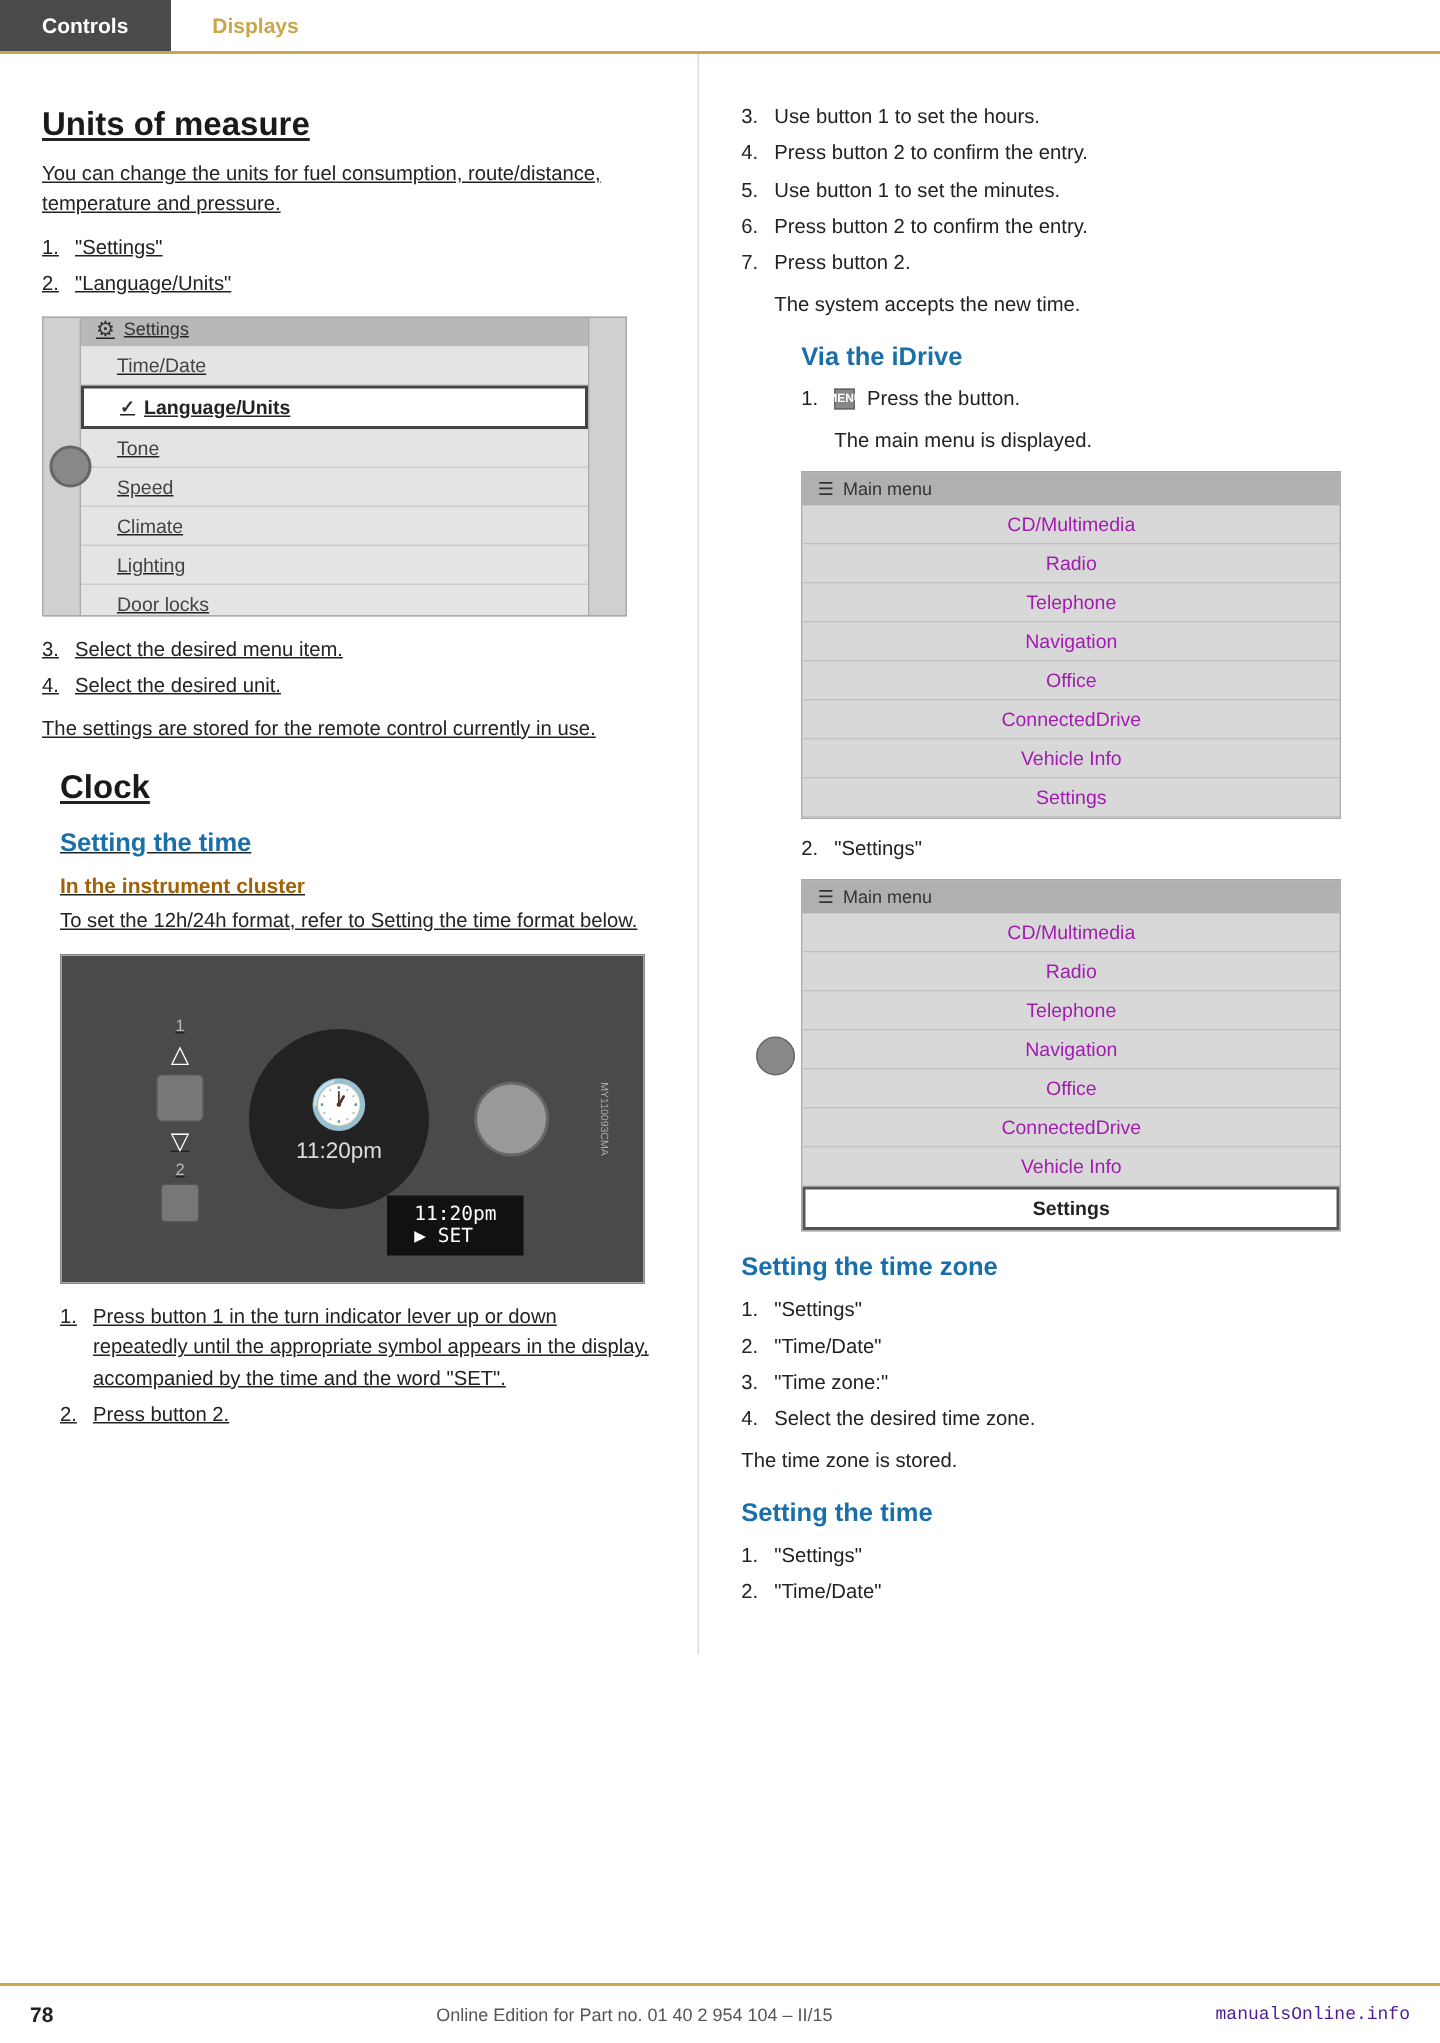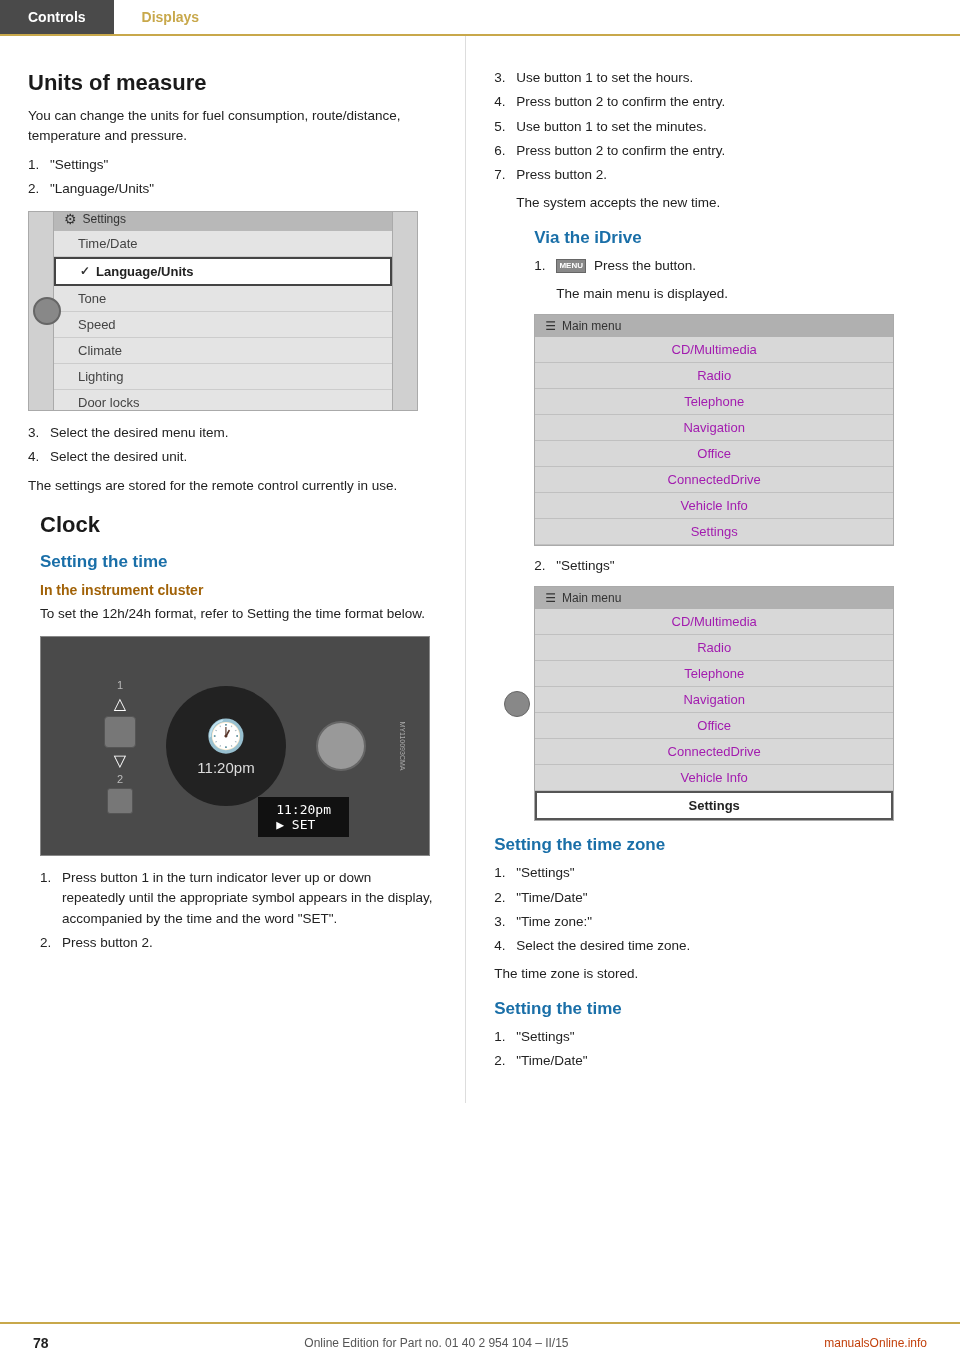--- a/index.html
+++ b/index.html
@@ -39,20 +39,21 @@
 
     
     .content-wrapper {
       display: flex;
       padding: 0;
     }
     .left-col {
       width: 472px;
       padding: 24px 28px 24px 28px;
       border-right: 1px solid #ddd;
+      text-decoration: underline;
     }
     .right-col {
       width: 500px;
       padding: 24px 28px 24px 28px;
     }
 
     
     .section-title {
       font-size: 22px;
       font-weight: bold;
@@ -209,21 +210,21 @@
     .footer {
       position: absolute;
       bottom: 0;
       left: 0;
       right: 0;
       height: 40px;
       border-top: 2px solid #c8a84b;
       display: flex;
       align-items: center;
       justify-content: space-between;
-      padding: 0 33px;
+      padding: 0 20px;
       font-size: 12px;
       color: #555;
     }
     .footer .page-num {
       font-weight: bold;
       font-size: 14px;
       color: #222;
     }
     .cluster-inner {
       background: #222;
@@ -250,21 +251,21 @@
     .time-display {
       color: #ddd;
       font-size: 13px;
       text-align: center;
     }
     .clock-icon {
       font-size: 32px;
       color: #ddd;
     }
     .menu-icon-small {
-      width: 30px;
+      width: 14px;
       height: 14px;
       background: #888;
       border: 1px solid #666;
       display: inline-flex;
       align-items: center;
       justify-content: center;
       font-size: 8px;
       color: #fff;
       font-weight: bold;
       vertical-align: middle;
@@ -508,14 +509,14 @@
         </li>
       </ol>
     </div>
 
   </div>
 </div>
 
 <div class="footer">
   <div class="page-num">78</div>
   <div>Online Edition for Part no. 01 40 2 954 104 – II/15</div>
-  <div style="color:#c2410c;font-size:12px;">manualsOnline.info</div>
+  <div style="color:#4c1d95;font-size:12px;font-family:Liberation Mono, monospace;">manualsOnline.info</div>
 </div>
 
 </body></html>

